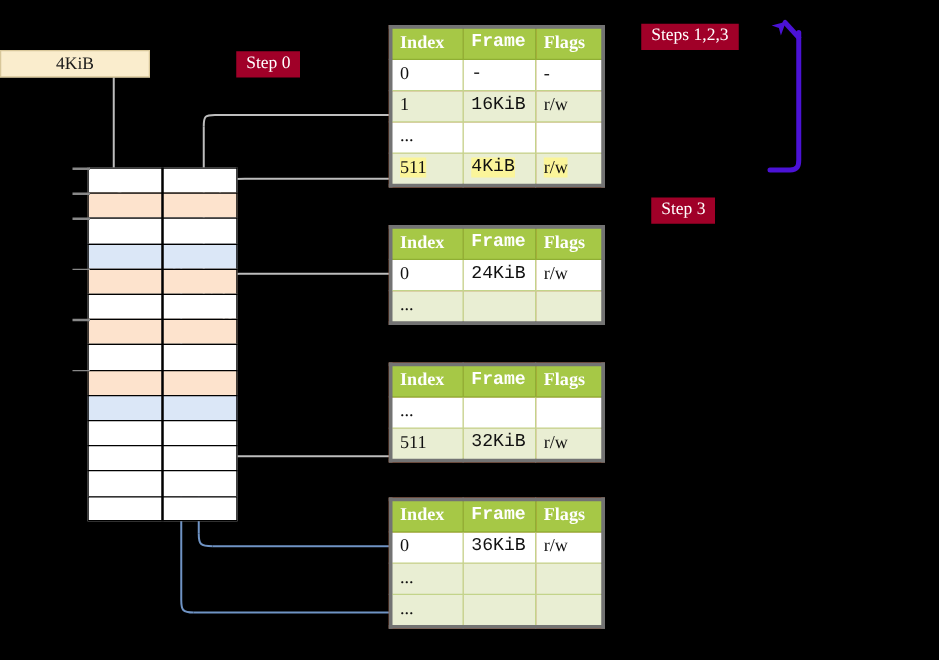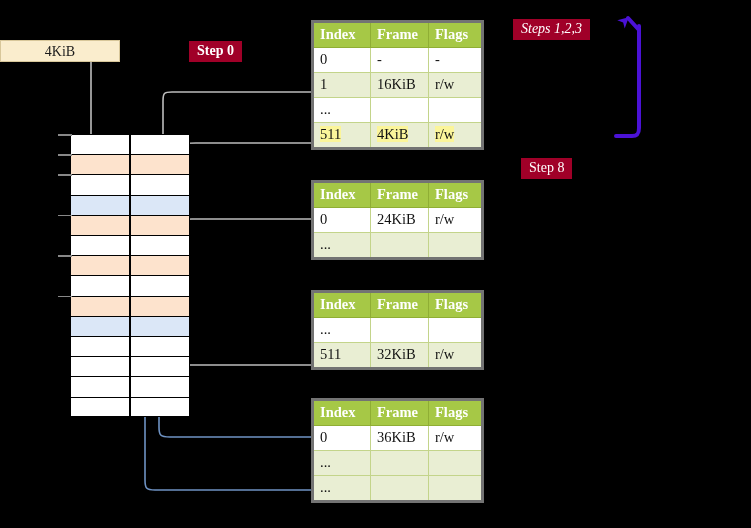--- a/index.html
+++ b/index.html
@@ -88,21 +88,21 @@
     text-align: left;
     padding: 3px 6px 4px 6px;
     border: 1px solid #c3d48a;
     line-height: 17px;
     height: 25px;
   }
   .ptable tr.alt td { background: #e9eed3; }
   .ptable tr.plain td { background: #ffffff; }
   .hl { background: #fbf59a; }
   .col-index { width: 58px; }
-  .col-frame { width: 58px; }
+  .col-frame { width: 58px; font-family: Liberation Mono, monospace; }
   .col-flags { width: 54px; margin-left: 44px; }
 
   
   #wires {
     position: absolute; left: 0; top: 0;
     width: 751px; height: 528px;
     pointer-events: none;
   }
 </style>
 </head>
@@ -167,31 +167,31 @@
     <g>
       <path d="M616,136 L632,136 C638,136 639,133 639,128 L639,26" fill="none" stroke="#4b12d6" stroke-width="4" stroke-linecap="round"></path>
       <path d="M639,30 L628,18" fill="none" stroke="#4b12d6" stroke-width="4" stroke-linecap="round" marker-end="url(#ahPurple)"></path>
     </g>
   </svg>
 
   <div class="kib-box" style="left:0px; top:40px; width:120px; height:22px;">
     <span>4KiB</span>
   </div>
 
-  <div class="badge red" style="left:189px; top:41px;font-weight:bold;">
+  <div class="badge red" style="left:189px; top:41px;">
     <span>Step 0</span>
   </div>
 
-  <div class="badge red" style="left:513px; top:19px;font-style:italic;">
+  <div class="badge red" style="left:513px; top:19px;">
     <span>Steps 1,2,3</span>
   </div>
 
 
   <div class="badge red" style="left:521px; top:158px;">
-    <span>Step 8</span>
+    <span>Step 3</span>
   </div>
 
   <div class="memcol" id="memcol" style="left:70px; top:134px; width:120px; height:283px;">
       <div class="memrow white" style="top: 0px; width: 120px; height: 20.2px;">
         <div class="tick" style="top: -1px;"></div>
       </div>
       <div class="memrow orange" style="top: 20.2px; width: 120px; height: 20.2px;">
         <div class="tick" style="top: -1px;"></div>
       </div>
       <div class="memrow white" style="top: 40.4px; width: 120px; height: 20.2px;">

